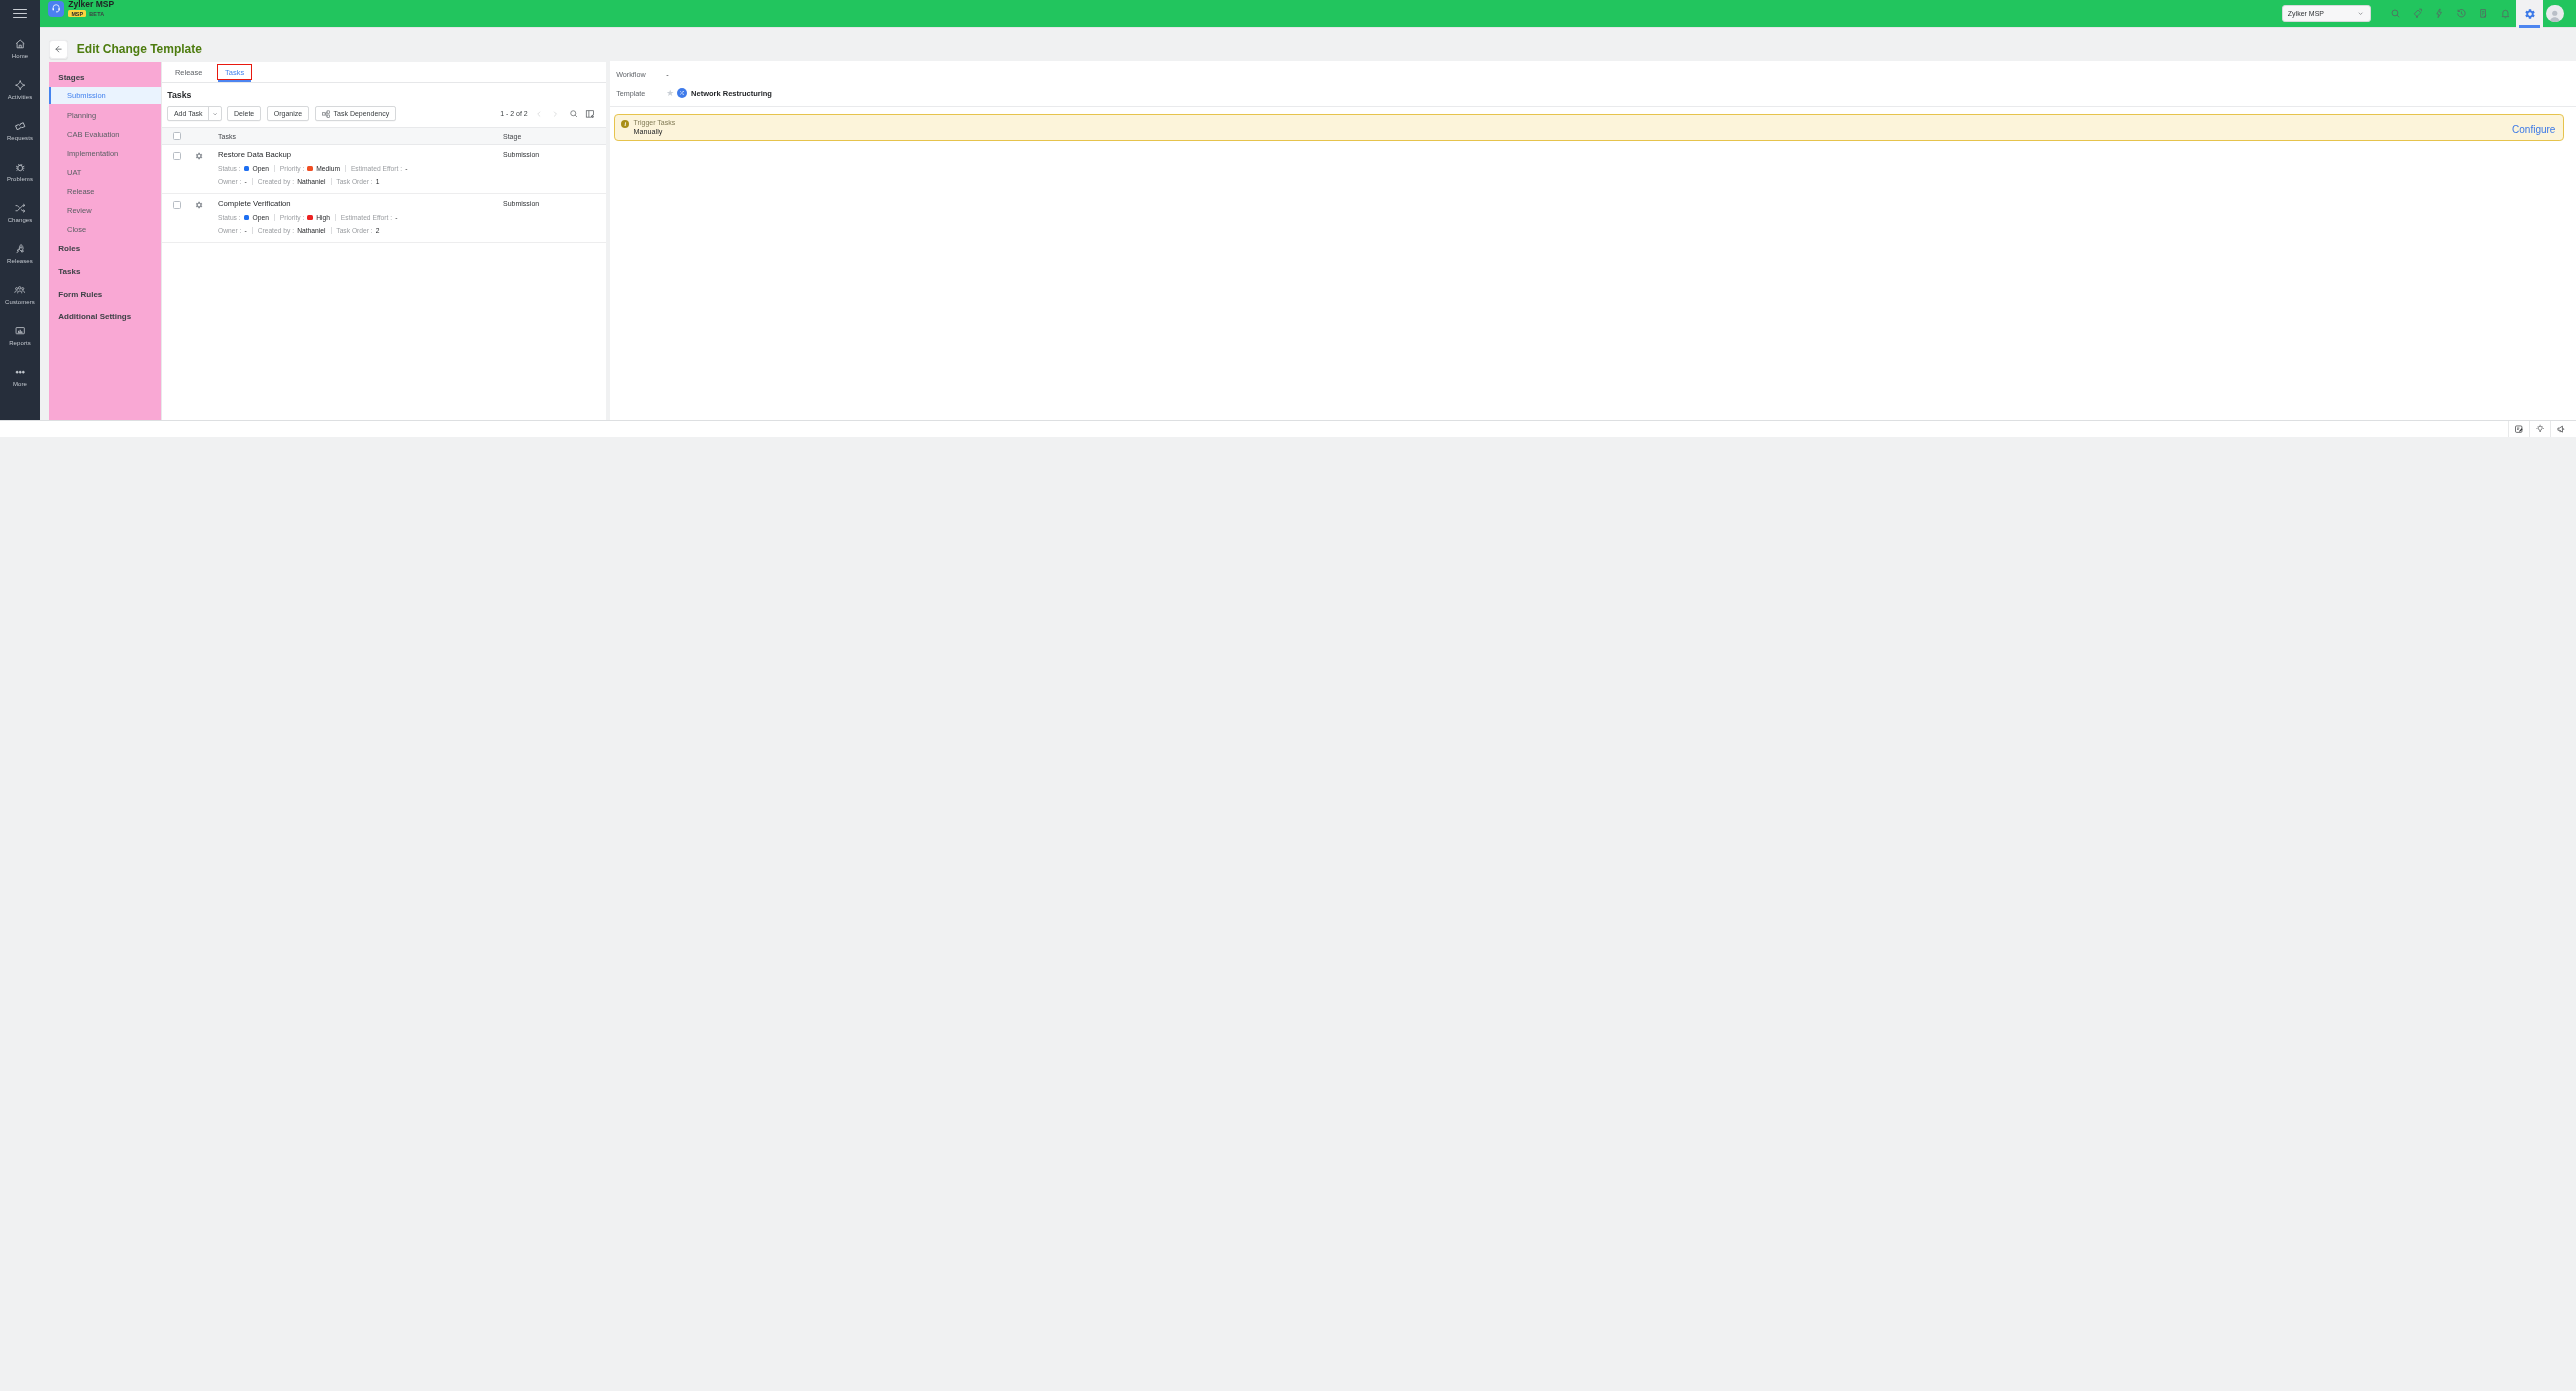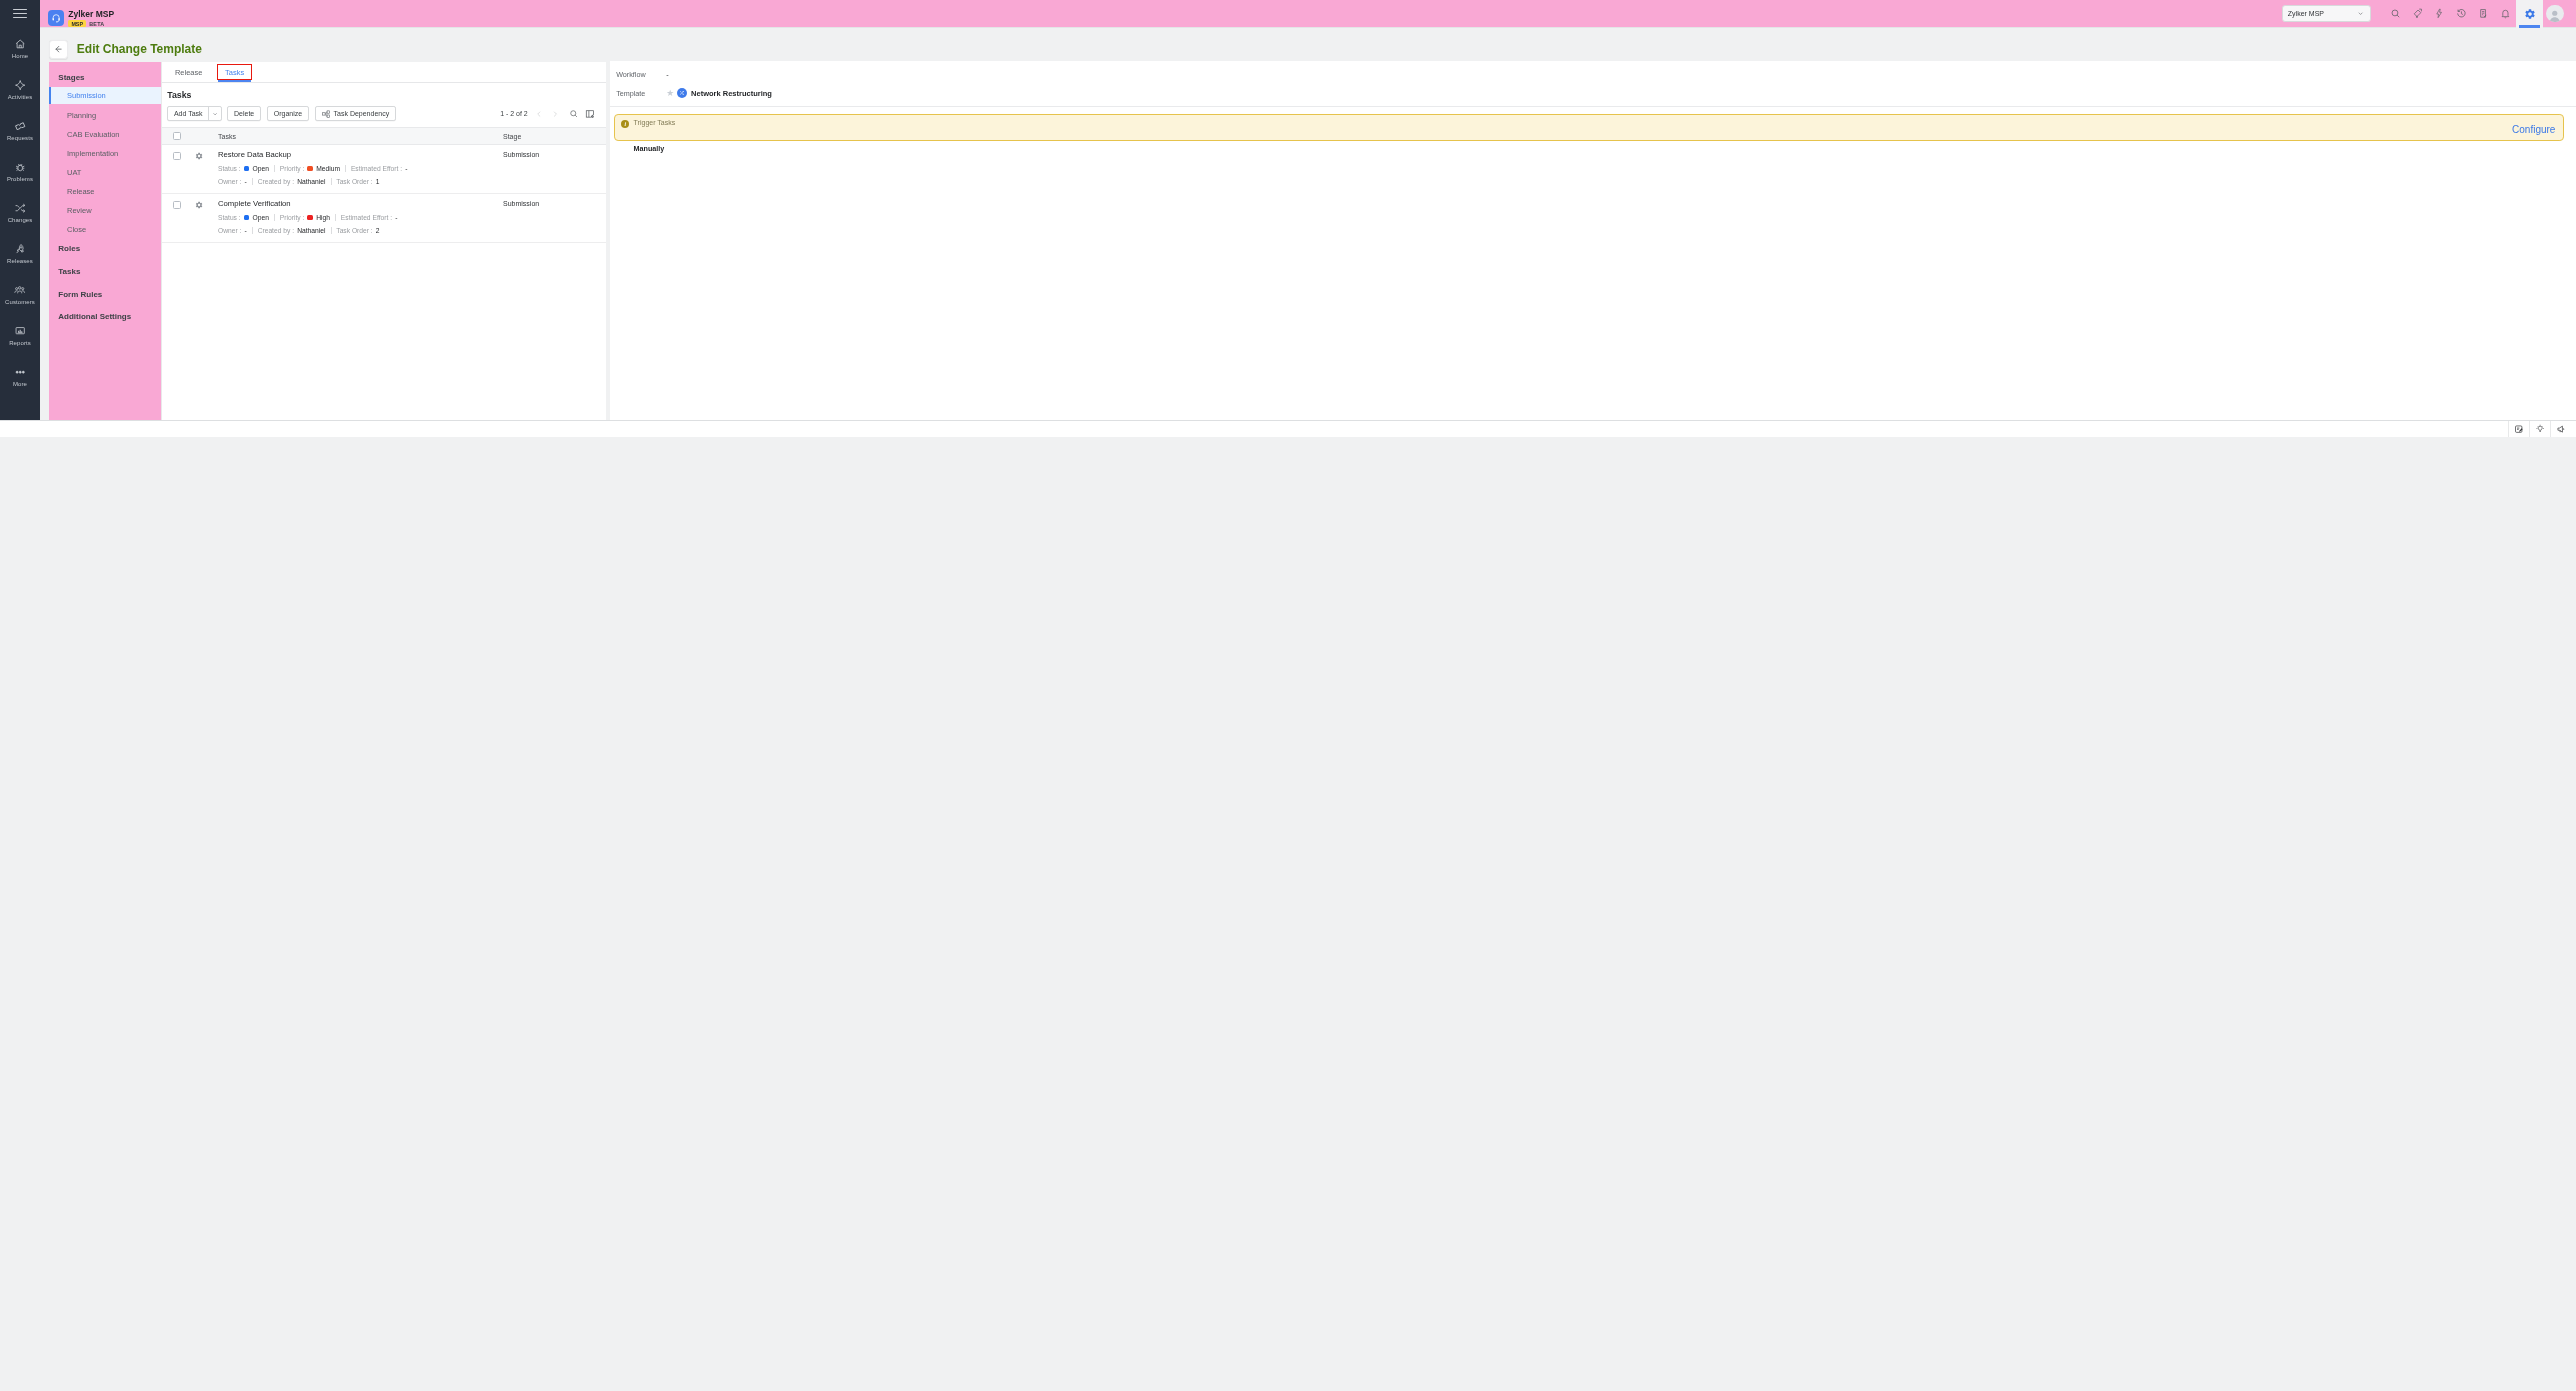--- a/index.html
+++ b/index.html
@@ -10,21 +10,21 @@
   
   .sidenav{position:absolute;left:0;top:0;width:40px;height:420px;background:#262e3b;z-index:4;}
   .hamburger{position:absolute;top:8.8px;left:13.4px;width:13.4px;cursor:pointer;}
   .hamburger i{display:block;height:1.5px;background:#c9cdd3;border-radius:1px;margin-bottom:2.6px;}
   .nav{position:absolute;top:28px;left:0;right:0;}
   .nav-item{height:41px;display:flex;flex-direction:column;align-items:center;justify-content:center;gap:3.1px;cursor:pointer;}
   .nav-item .lbl{font-size:6px;color:#c3c8cf;letter-spacing:0.1px;}
   .nav-item svg{stroke:#c3c8cf;}
 
   
-  .topbar{position:absolute;left:40px;top:0;right:0;height:28px;background:#f9a8d4;border-bottom:0.5px solid #e4e5e7;z-index:3;display:flex;align-items:flex-end;}
+  .topbar{position:absolute;left:40px;top:0;right:0;height:28px;background:#22c55e;border-bottom:0.5px solid #e4e5e7;z-index:3;display:flex;align-items:flex-start;}
   .brand{display:flex;align-items:center;margin-left:7.7px;gap:4.6px;}
   .logo{width:16px;height:16px;border-radius:4.1px;background:#4b80f0;display:flex;align-items:center;justify-content:center;}
   .app-name{font-size:8.5px;font-weight:700;color:#1f2124;line-height:8.8px;}
   .badges{display:flex;align-items:center;margin-top:1.5px;gap:3.1px;}
   .msp-badge{background:#fdd43f;color:#2b2b2b;font-size:5.4px;font-weight:700;padding:0.5px 3.1px;border-radius:1.5px;}
   .beta-badge{color:#3c3f43;font-size:5.4px;font-weight:600;letter-spacing:0.2px;}
   .topbar-right{margin-left:auto;display:flex;align-items:center;height:100%;padding-right:12.4px;}
   .account-select{width:89px;height:17px;background:#f7f7f8;border:0.5px solid #d8dadc;border-radius:3.1px;
      display:flex;align-items:center;padding:0 5.2px;margin-right:13.4px;cursor:pointer;}
   .account-select .txt{font-size:7px;color:#2f3235;flex:1;}
@@ -88,21 +88,21 @@
   .rp-label{flex:0 0 50px;font-size:7.2px;color:#5f6368;}
   .fav-star{font-size:8.8px;color:#c9cfd6;margin-right:3.1px;line-height:9.3px;cursor:pointer;}
   .tpl-badge{width:10.3px;height:10.3px;border-radius:50%;background:#3f7bea;display:flex;align-items:center;justify-content:center;margin-right:3.6px;}
   .tpl-name{font-size:7.5px;font-weight:700;color:#1f2124;}
   .rp-value{font-size:7.2px;color:#2a2d30;}
   .rp-divider{height:0.5px;background:#e9eaec;margin-top:5.2px;}
   .trigger-box{margin:7.2px 12.4px 0 4.1px;background:#fcf4da;border:0.5px solid #e6c34c;border-radius:4.1px;height:27px;position:relative;padding:4.6px 7.2px 0 18.5px;}
   .info-ic{position:absolute;left:6.2px;top:5.2px;width:8.2px;height:8.2px;border-radius:50%;background:#a98e17;color:#fff;
      font-size:5.7px;font-weight:700;font-family:"Liberation Serif",serif;font-style:italic;display:flex;align-items:center;justify-content:center;}
   .trigger-title{font-size:7px;color:#807a55;}
-  .trigger-value{font-size:7.2px;font-weight:700;color:#1f2124;margin-top:18px;}
+  .trigger-value{font-size:7.2px;font-weight:400;color:#1f2124;margin-top:1px;}
   .configure{position:absolute;right:7.2px;bottom:4.6px;font-size:10px;font-weight:500;color:#3b78e7;cursor:pointer;margin-left:45px;}
 
   
   .footerbar{position:absolute;left:0;right:0;top:420px;height:16.5px;background:#fff;border-top:0.5px solid #dddfe1;z-index:5;
      display:flex;justify-content:flex-end;padding-right:5.2px;}
   .fbtn{width:21px;height:100%;border-left:0.5px solid #e8e9ea;display:flex;align-items:center;justify-content:center;cursor:pointer;}
 </style>
 </head>
 <body>
 

